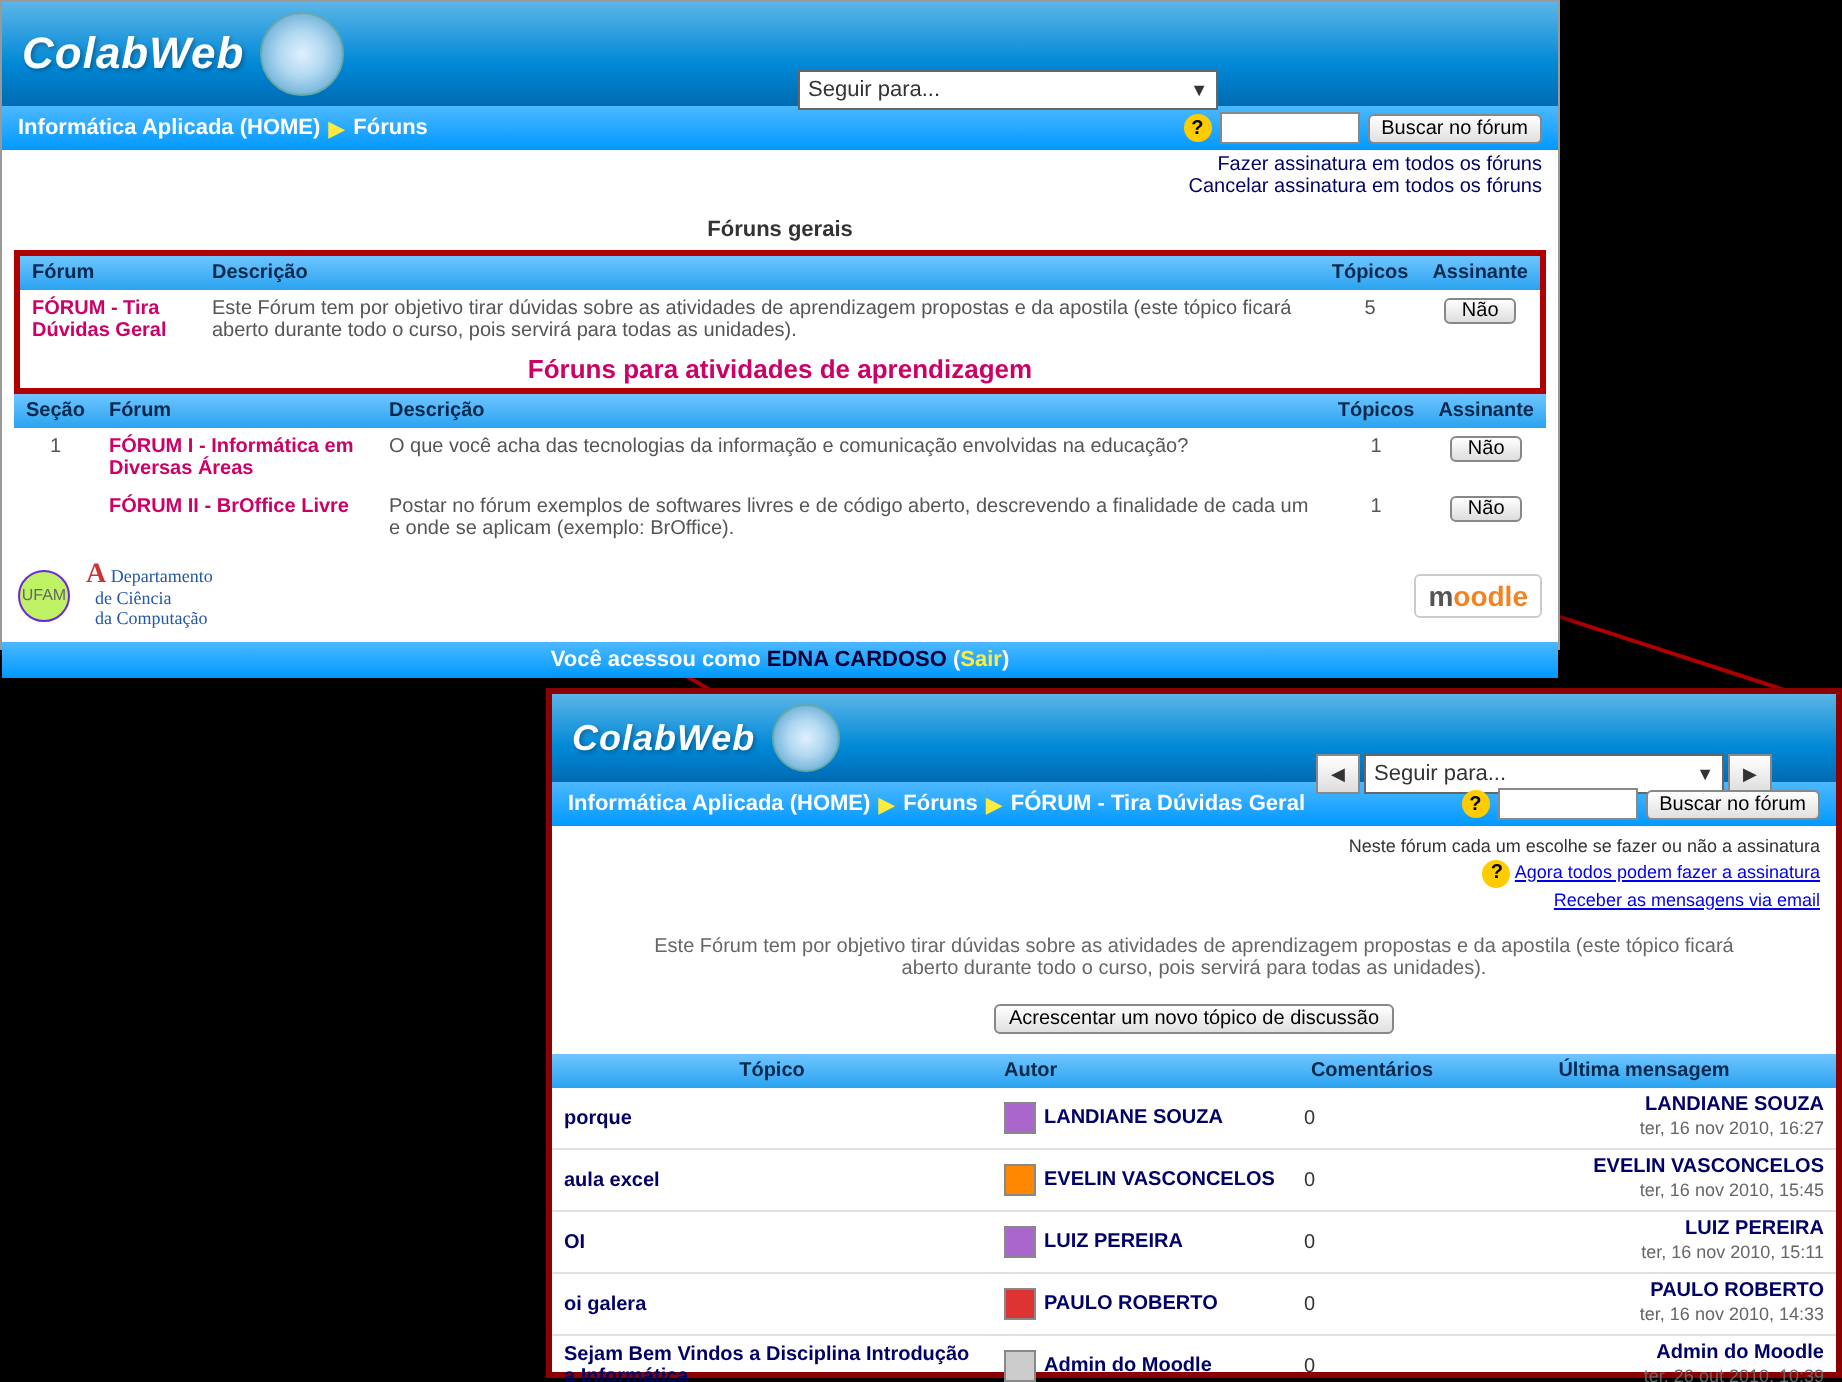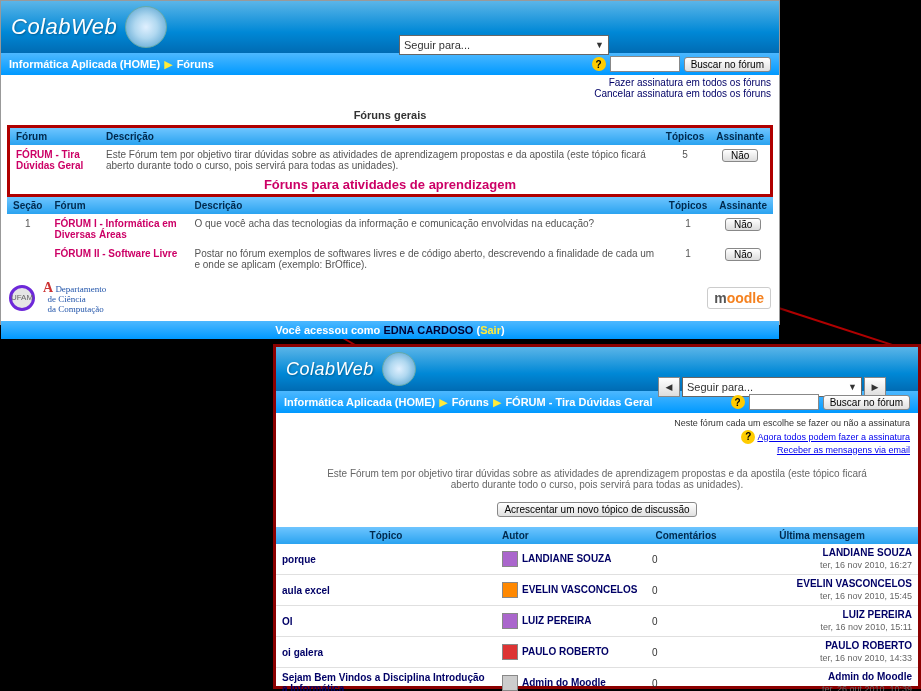--- a/index.html
+++ b/index.html
@@ -4,21 +4,21 @@
 <style>
   * { box-sizing: border-box; margin: 0; padding: 0; }
   body { background: #000; font-family: Verdana, Arial, sans-serif; font-size: 11px; color: #333; width: 921px; height: 691px; position: relative; overflow: hidden; }
 
   .window { position: absolute; background: #fff; border: 1px solid #999; box-shadow: 3px 3px 8px rgba(0,0,0,0.5); }
   .win1 { left: 0; top: 0; width: 780px; height: 325px; }
   .win2 { left: 273px; top: 344px; width: 648px; height: 345px; border: 3px solid #8b0000; }
 
   .topbar { background: linear-gradient(#5bb5e8, #0088d6 60%, #006bb3); height: 52px; display: flex; align-items: center; padding: 0 10px; gap: 8px; }
   .topbar2 { height: 44px; }
-  .logo-text { color: #fff; font-size: 22px; font-weight: normal; font-style: italic; letter-spacing: 0.5px; text-shadow: 1px 1px 2px rgba(0,0,0,0.3); }
+  .logo-text { color: #fff; font-size: 22px; font-weight: bold; font-style: italic; letter-spacing: 0.5px; text-shadow: 1px 1px 2px rgba(0,0,0,0.3); }
   .logo-text2 { font-size: 18px; }
   .swirl { width: 42px; height: 42px; border-radius: 50%; background: radial-gradient(circle, #e0f0ff 0%, #b0d8f0 40%, #7bb8dd 70%); border: 1px solid #6aa; display:inline-block; }
   .swirl2 { width: 34px; height: 34px; }
 
   .seguir-wrap { margin-left: auto; margin-right: 160px; display:flex; align-items:center;margin-top:36px; }
   .seguir-wrap2 { margin-right: 20px; }
   .seguir { background:#fff; border:1px solid #666; height:20px; width:210px; font-size:11px; padding:2px 4px; display:flex; align-items:center; justify-content:space-between; }
   .seguir2 { width:180px; }
   .seguir .arrow-down { font-size:9px; }
   .navbtn { width:22px; height:20px; border:1px solid #888; background:linear-gradient(#fff,#ddd); font-size:9px; display:flex; align-items:center; justify-content:center; margin:0 2px; }
@@ -42,21 +42,21 @@
   table.forum { width:100%; border-collapse:collapse; font-size:10px; }
   table.forum thead td { background:linear-gradient(#6ec5ff,#2aa3f0); color:#00294d; font-weight:bold; padding:3px 6px; }
   table.forum tbody td { padding:4px 6px; vertical-align:top; color:#555; }
   table.forum .fname { color:#c06; font-weight:bold; }
   table.forum .center { text-align:center; }
   .naobtn { background:linear-gradient(#fff,#ddd); border:1px solid #888; border-radius:3px; padding:0 8px; font-size:10px; }
 
   .heading-inner { text-align:center; font-weight:bold; font-size:13px; color:#c06; padding:2px 0; background:#fff; }
 
   .footer-row { display:flex; align-items:center; padding:6px 8px; gap:8px; }
-  .ufam { width:26px; height:26px; border:3px solid #6d28d9; border-radius:50%; background:#e5e5e5; display:flex; align-items:center; justify-content:center; font-size:8px; color:#666; }
+  .ufam { width:26px; height:26px; border:1px solid #6d28d9; border-radius:50%; background:#bef264; display:flex; align-items:center; justify-content:center; font-size:8px; color:#666; }
   .dcc { font-size:9px; color:#2255aa; font-family:serif; line-height:1.1; }
   .moodle { margin-left:auto; background:#fff; border:1px solid #ccc; border-radius:3px; padding:2px 6px; color:#f58220; font-weight:bold; font-size:14px; }
   .moodle .m { color:#555; }
 
   .loginbar { background:linear-gradient(#4db8ff,#0099ff); color:#fff; text-align:center; padding:3px; font-size:11px; font-weight:bold; }
   .loginbar .user { color:#003; }
   .loginbar .sair { color:#ffeb3b;text-align:center; }
 
   
   .callout { position:absolute; pointer-events:none; }
@@ -158,21 +158,21 @@
       <tbody>
         <tr>
           <td class="center">1</td>
           <td class="fname">FÓRUM I - Informática em Diversas Áreas</td>
           <td>O que você acha das tecnologias da informação e comunicação envolvidas na educação?</td>
           <td class="center">1</td>
           <td class="center"><button class="naobtn">Não</button></td>
         </tr>
         <tr>
           <td class="center"></td>
-          <td class="fname">FÓRUM II - Software Livre</td>
+          <td class="fname">FÓRUM II - BrOffice Livre</td>
           <td>Postar no fórum exemplos de softwares livres e de código aberto, descrevendo a finalidade de cada um e onde se aplicam (exemplo: BrOffice).</td>
           <td class="center">1</td>
           <td class="center"><button class="naobtn">Não</button></td>
         </tr>
       </tbody>
     </table>
   </div>
 
   <div class="footer-row">
     <div class="ufam">

